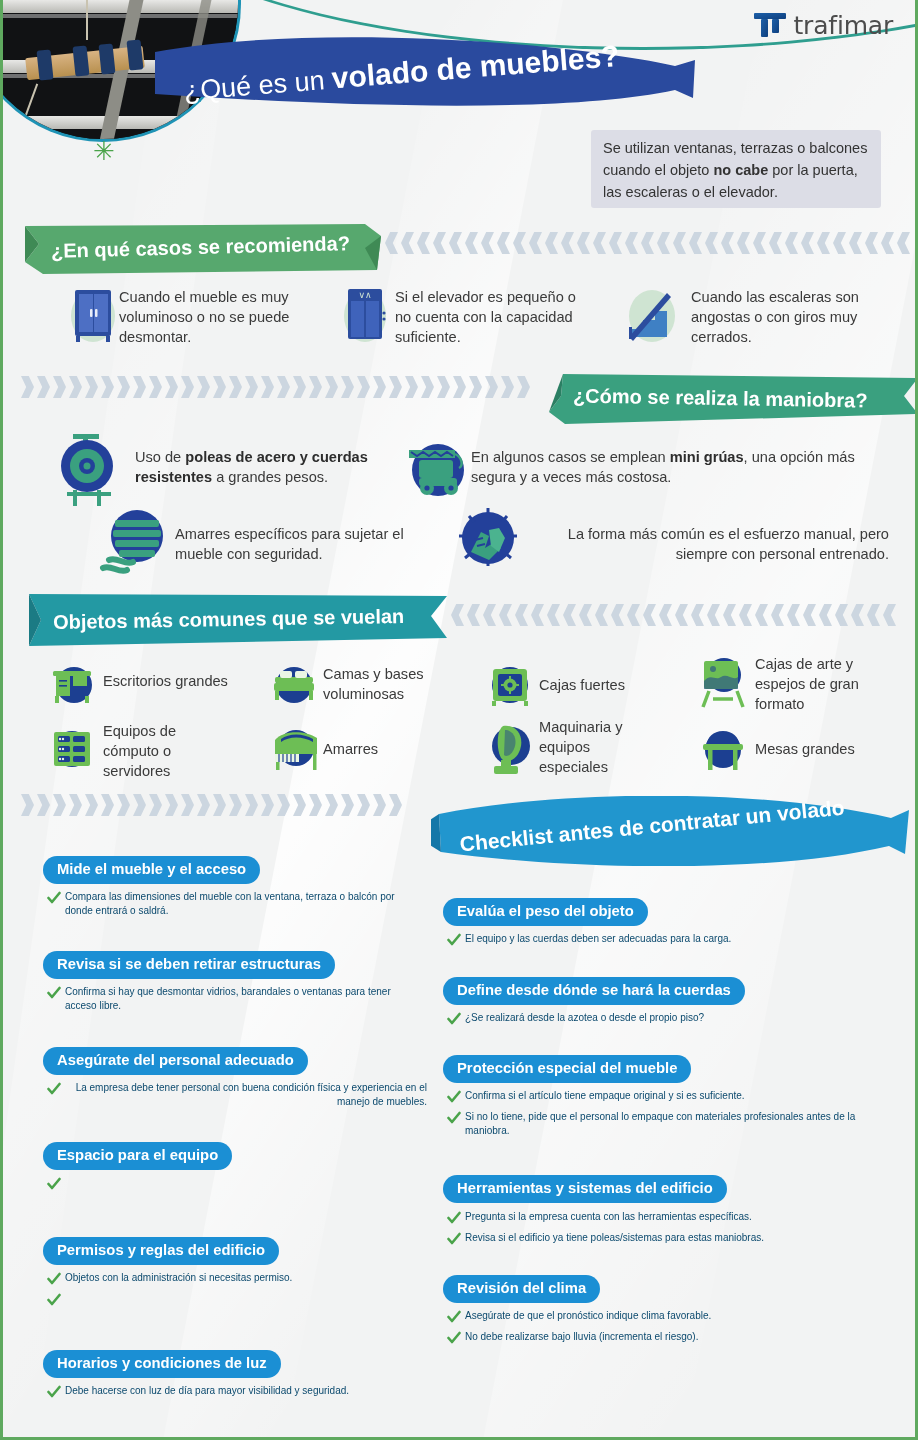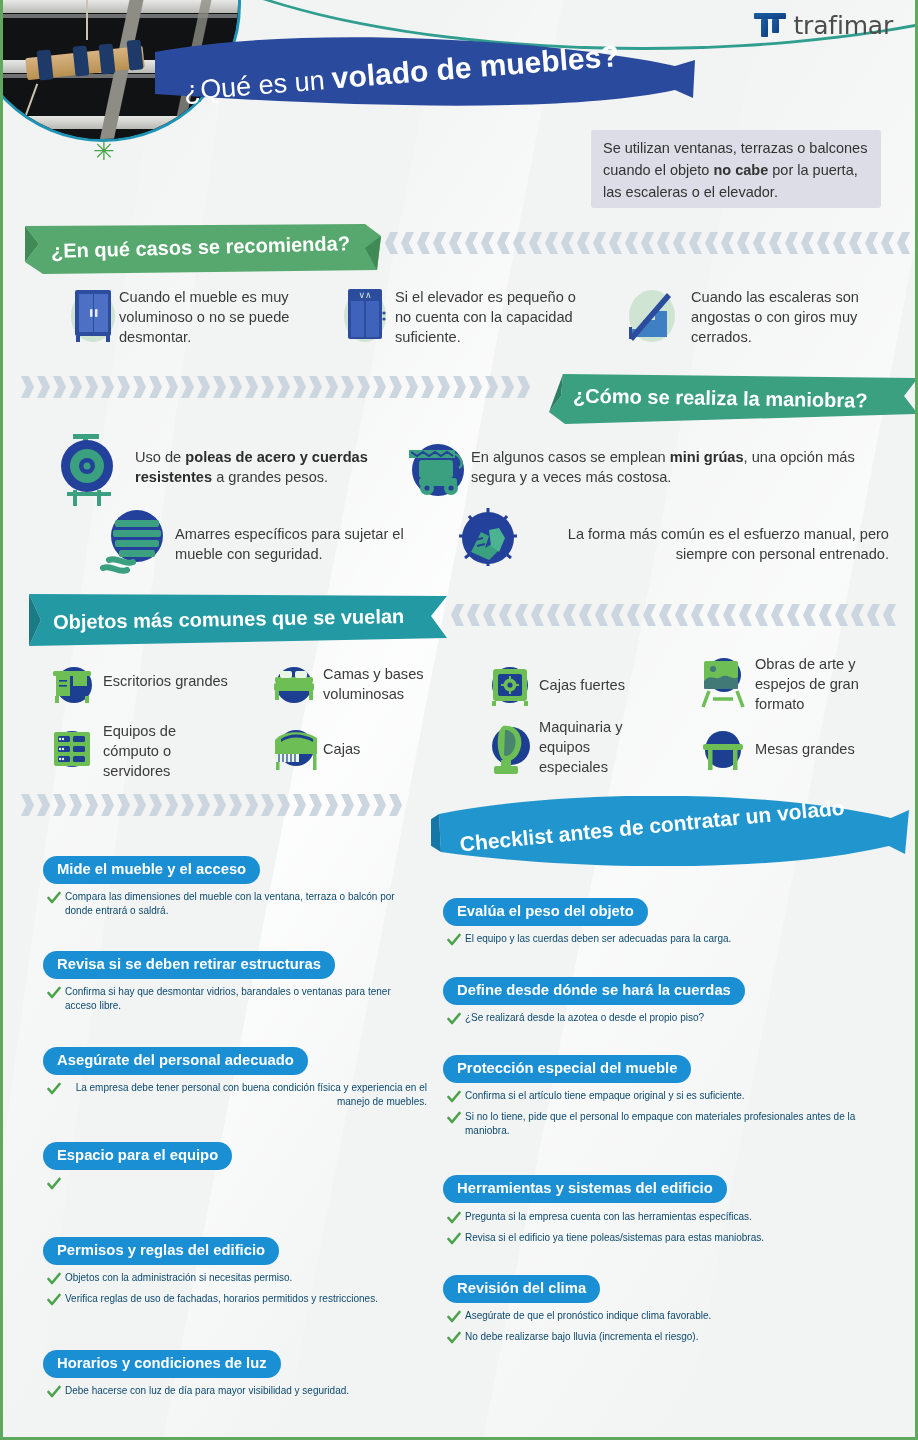--- a/index.html
+++ b/index.html
@@ -441,21 +441,21 @@
 
   <div class="icon-c" style="left:696px;top:655px;">
     <svg width="48" height="56" viewBox="0 0 48 56">
       <circle cx="25" cy="20" r="17" fill="#1c3f91"></circle>
       <rect x="5" y="6" width="34" height="28" rx="2" fill="#6dbe55"></rect>
       <path d="M5 26 C12 18 16 26 22 22 C28 18 34 26 39 22 L39 34 L5 34 Z" fill="#1c3f91" opacity=".55"></path>
       <circle cx="14" cy="14" r="3" fill="#1c3f91" opacity=".55"></circle>
       <path d="M10 36 L4 52 M38 36 L44 52 M14 44 L34 44" stroke="#6dbe55" stroke-width="3.5" fill="none"></path>
     </svg>
   </div>
-  <div class="item-text" style="left:752px;top:655px;width:130px;">Obras de arte y espejos de gran formato</div>
+  <div class="item-text" style="left:752px;top:655px;width:130px;">Cajas de arte y espejos de gran formato</div>
 
   <div class="icon-c" style="left:46px;top:726px;">
     <svg width="46" height="46" viewBox="0 0 46 46">
       <circle cx="23" cy="23" r="18" fill="#1c3f91"></circle>
       <rect x="5" y="6" width="36" height="34" rx="2" fill="#6dbe55"></rect>
       <g fill="#1c3f91">
         <rect x="9" y="10" width="12" height="6" rx="1.5"></rect>
           <rect x="24" y="10" width="12" height="6" rx="1.5"></rect>
         <rect x="9" y="20" width="12" height="6" rx="1.5"></rect>
           <rect x="24" y="20" width="12" height="6" rx="1.5"></rect>
@@ -484,21 +484,21 @@
         <path d="M8 28 L8 36"></path>
           <path d="M12 28 L12 36"></path>
           <path d="M16 28 L16 36"></path>
           <path d="M20 28 L20 36"></path>
           <path d="M24 28 L24 36"></path>
       </g>
       <rect x="5" y="36" width="3.5" height="8" fill="#6dbe55"></rect>
         <rect x="42" y="28" width="3.5" height="16" fill="#6dbe55"></rect>
     </svg>
   </div>
-  <div class="item-text" style="left:320px;top:740px;width:120px;">Cajas</div>
+  <div class="item-text" style="left:320px;top:740px;width:120px;">Amarres</div>
 
   <div class="icon-c" style="left:484px;top:722px;">
     <svg width="48" height="54" viewBox="0 0 48 54">
       <circle cx="24" cy="24" r="19" fill="#1c3f91"></circle>
       <path d="M16 4 C28 2 36 12 34 24 C32 36 22 42 16 38 C10 34 8 10 16 4 Z" fill="#6dbe55"></path>
       <path d="M18 8 C26 8 30 16 28 24 C26 32 20 36 17 33" fill="#1c3f91" opacity=".45"></path>
       <rect x="14" y="38" width="10" height="8" fill="#6dbe55"></rect>
       <rect x="7" y="44" width="24" height="8" rx="2" fill="#6dbe55"></rect>
     </svg>
   </div>
@@ -596,21 +596,20 @@
         </svg>
     </span>
     <span>Objetos con la administración si necesitas permiso.</span>
   </div>
   <div class="chk-line" style="left:44px;top:1292px;width:370px;">
     <span class="tick">
       <svg width="14" height="14" viewBox="0 0 14 14">
           <path d="M1.5 7 L5 11 L12.5 2" stroke="#4aa34a" stroke-width="2.6" fill="none" stroke-linecap="round" stroke-linejoin="round"></path>
         </svg>
     </span>
-    <span>Verifica reglas de uso de fachadas, horarios permitidos y restricciones.</span>
   </div>
 
   <div class="chip" style="left:40px;top:1350px;">Horarios y condiciones de luz</div>
   <div class="chk-line" style="left:44px;top:1384px;width:450px;">
     <span class="tick">
       <svg width="14" height="14" viewBox="0 0 14 14">
           <path d="M1.5 7 L5 11 L12.5 2" stroke="#4aa34a" stroke-width="2.6" fill="none" stroke-linecap="round" stroke-linejoin="round"></path>
         </svg>
     </span>
     <span>Debe hacerse con luz de día para mayor visibilidad y seguridad.</span>

